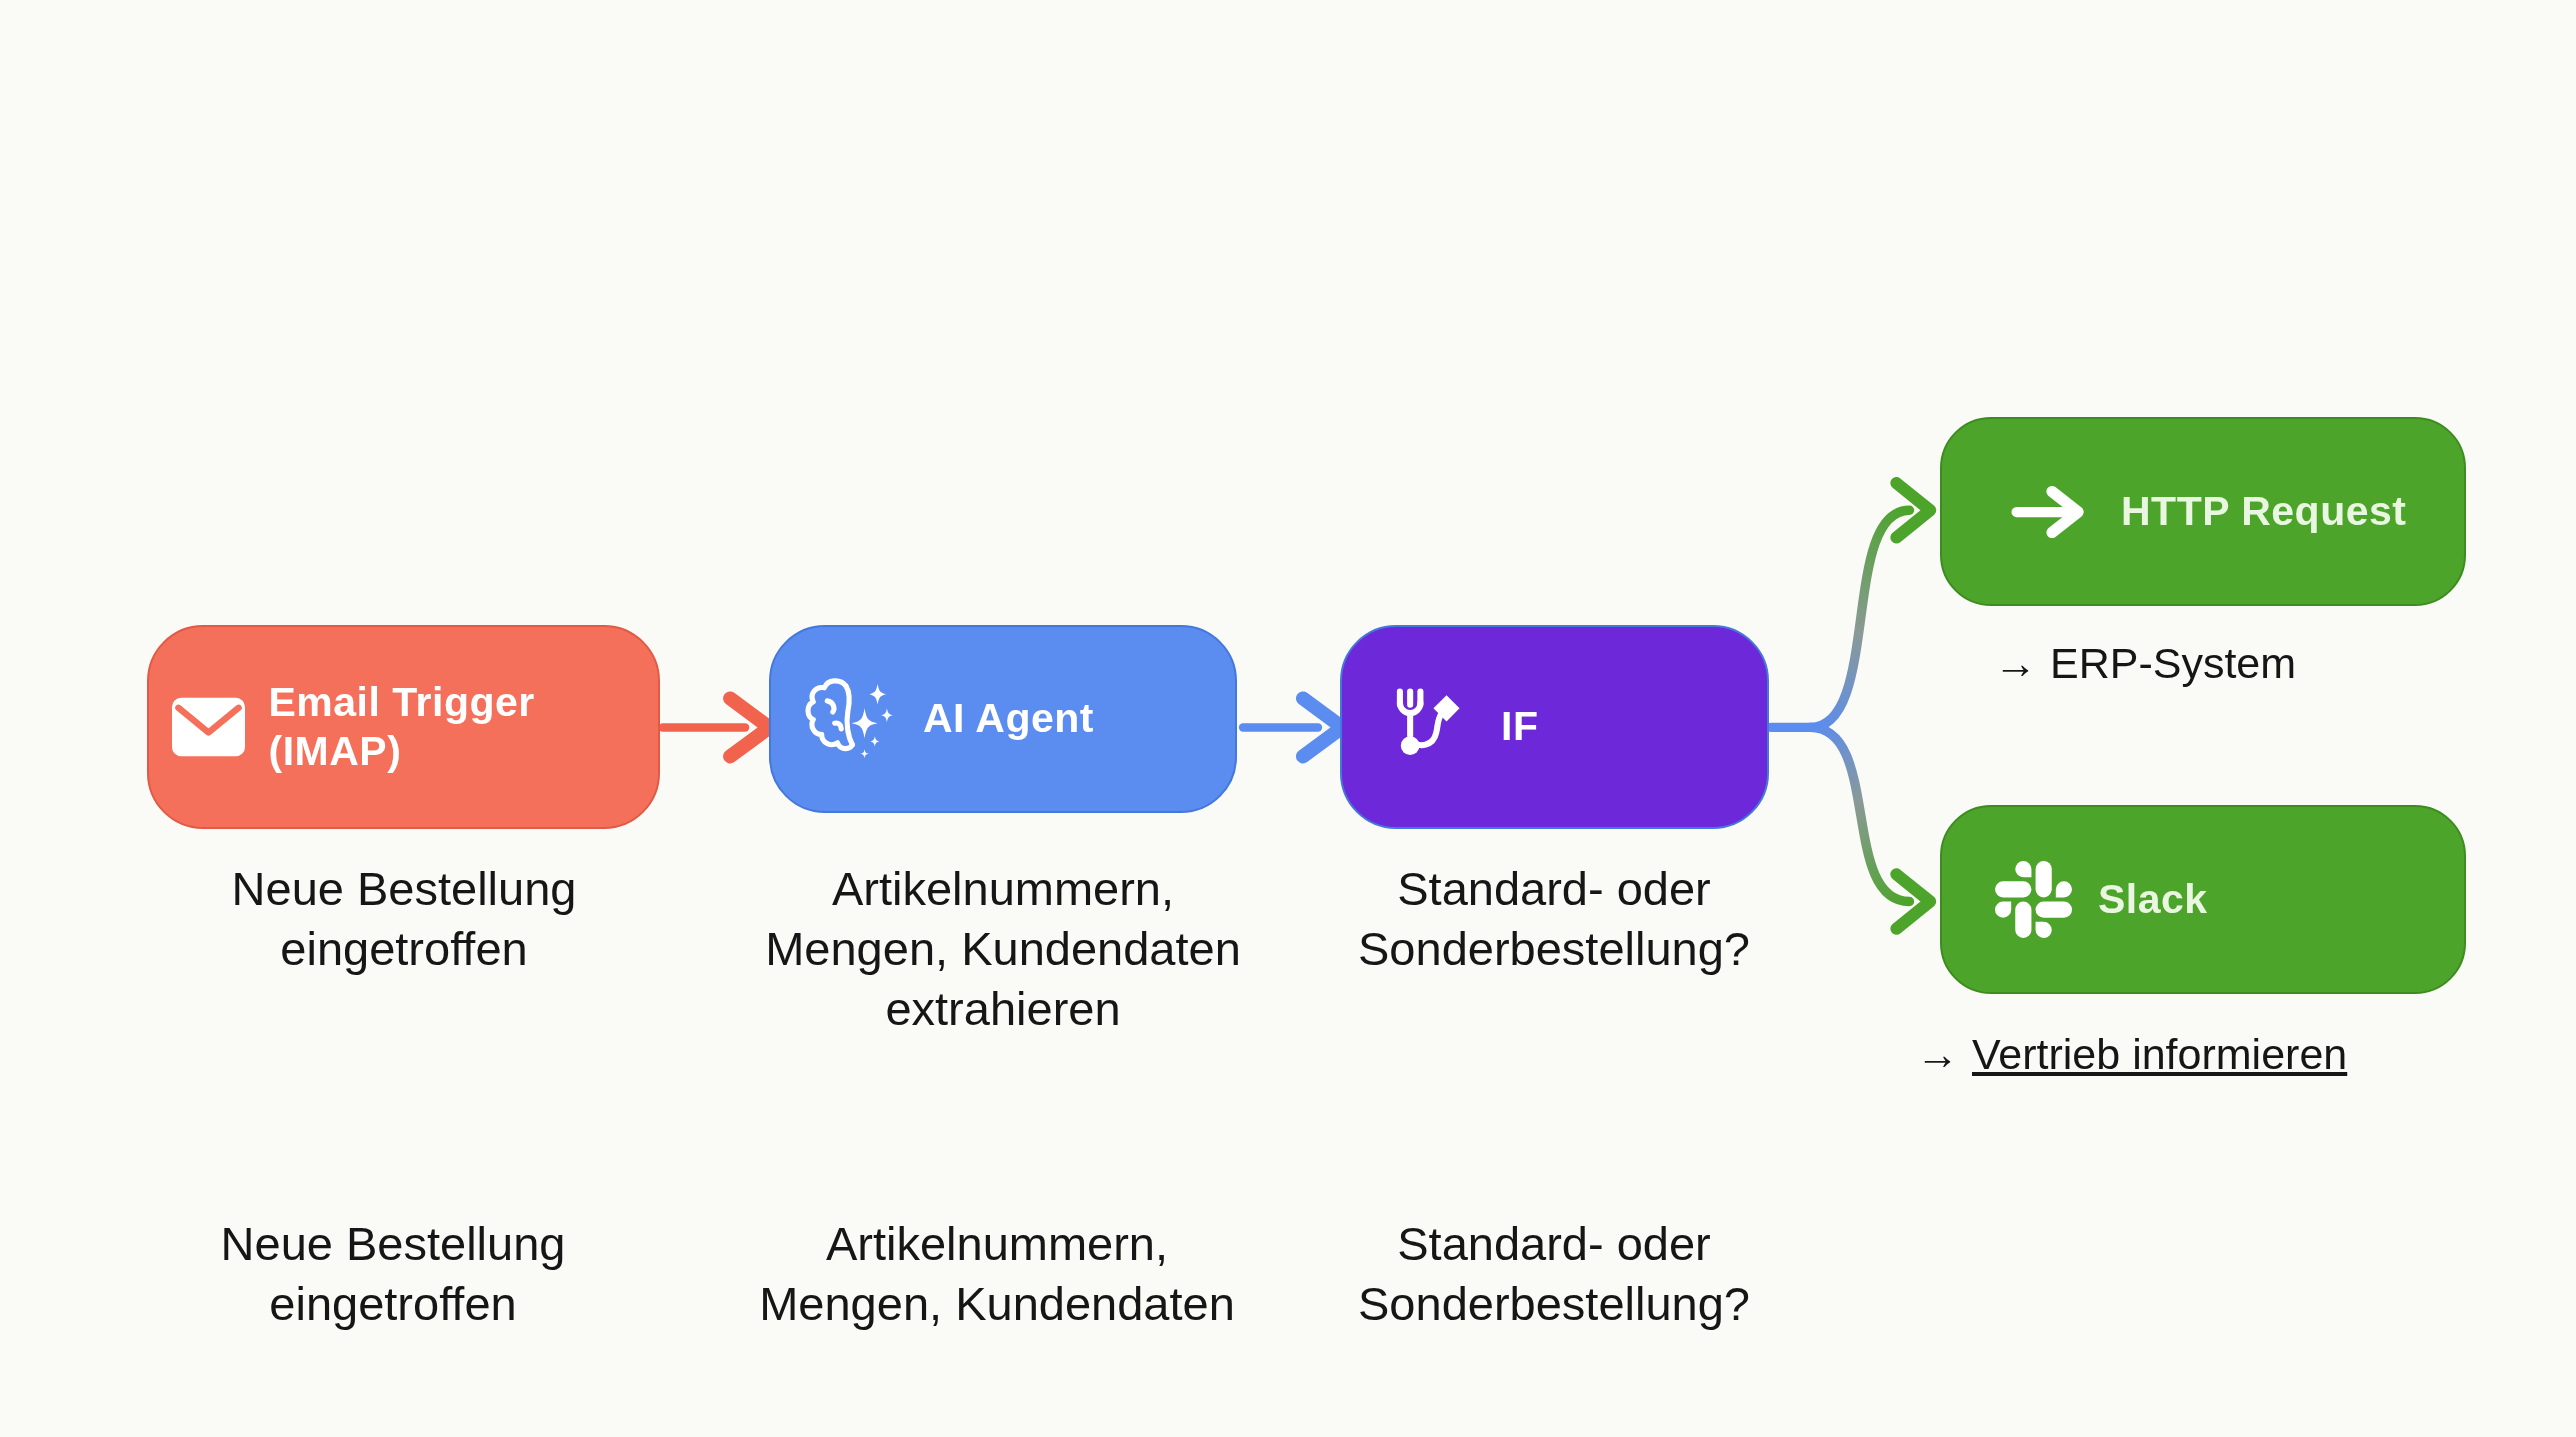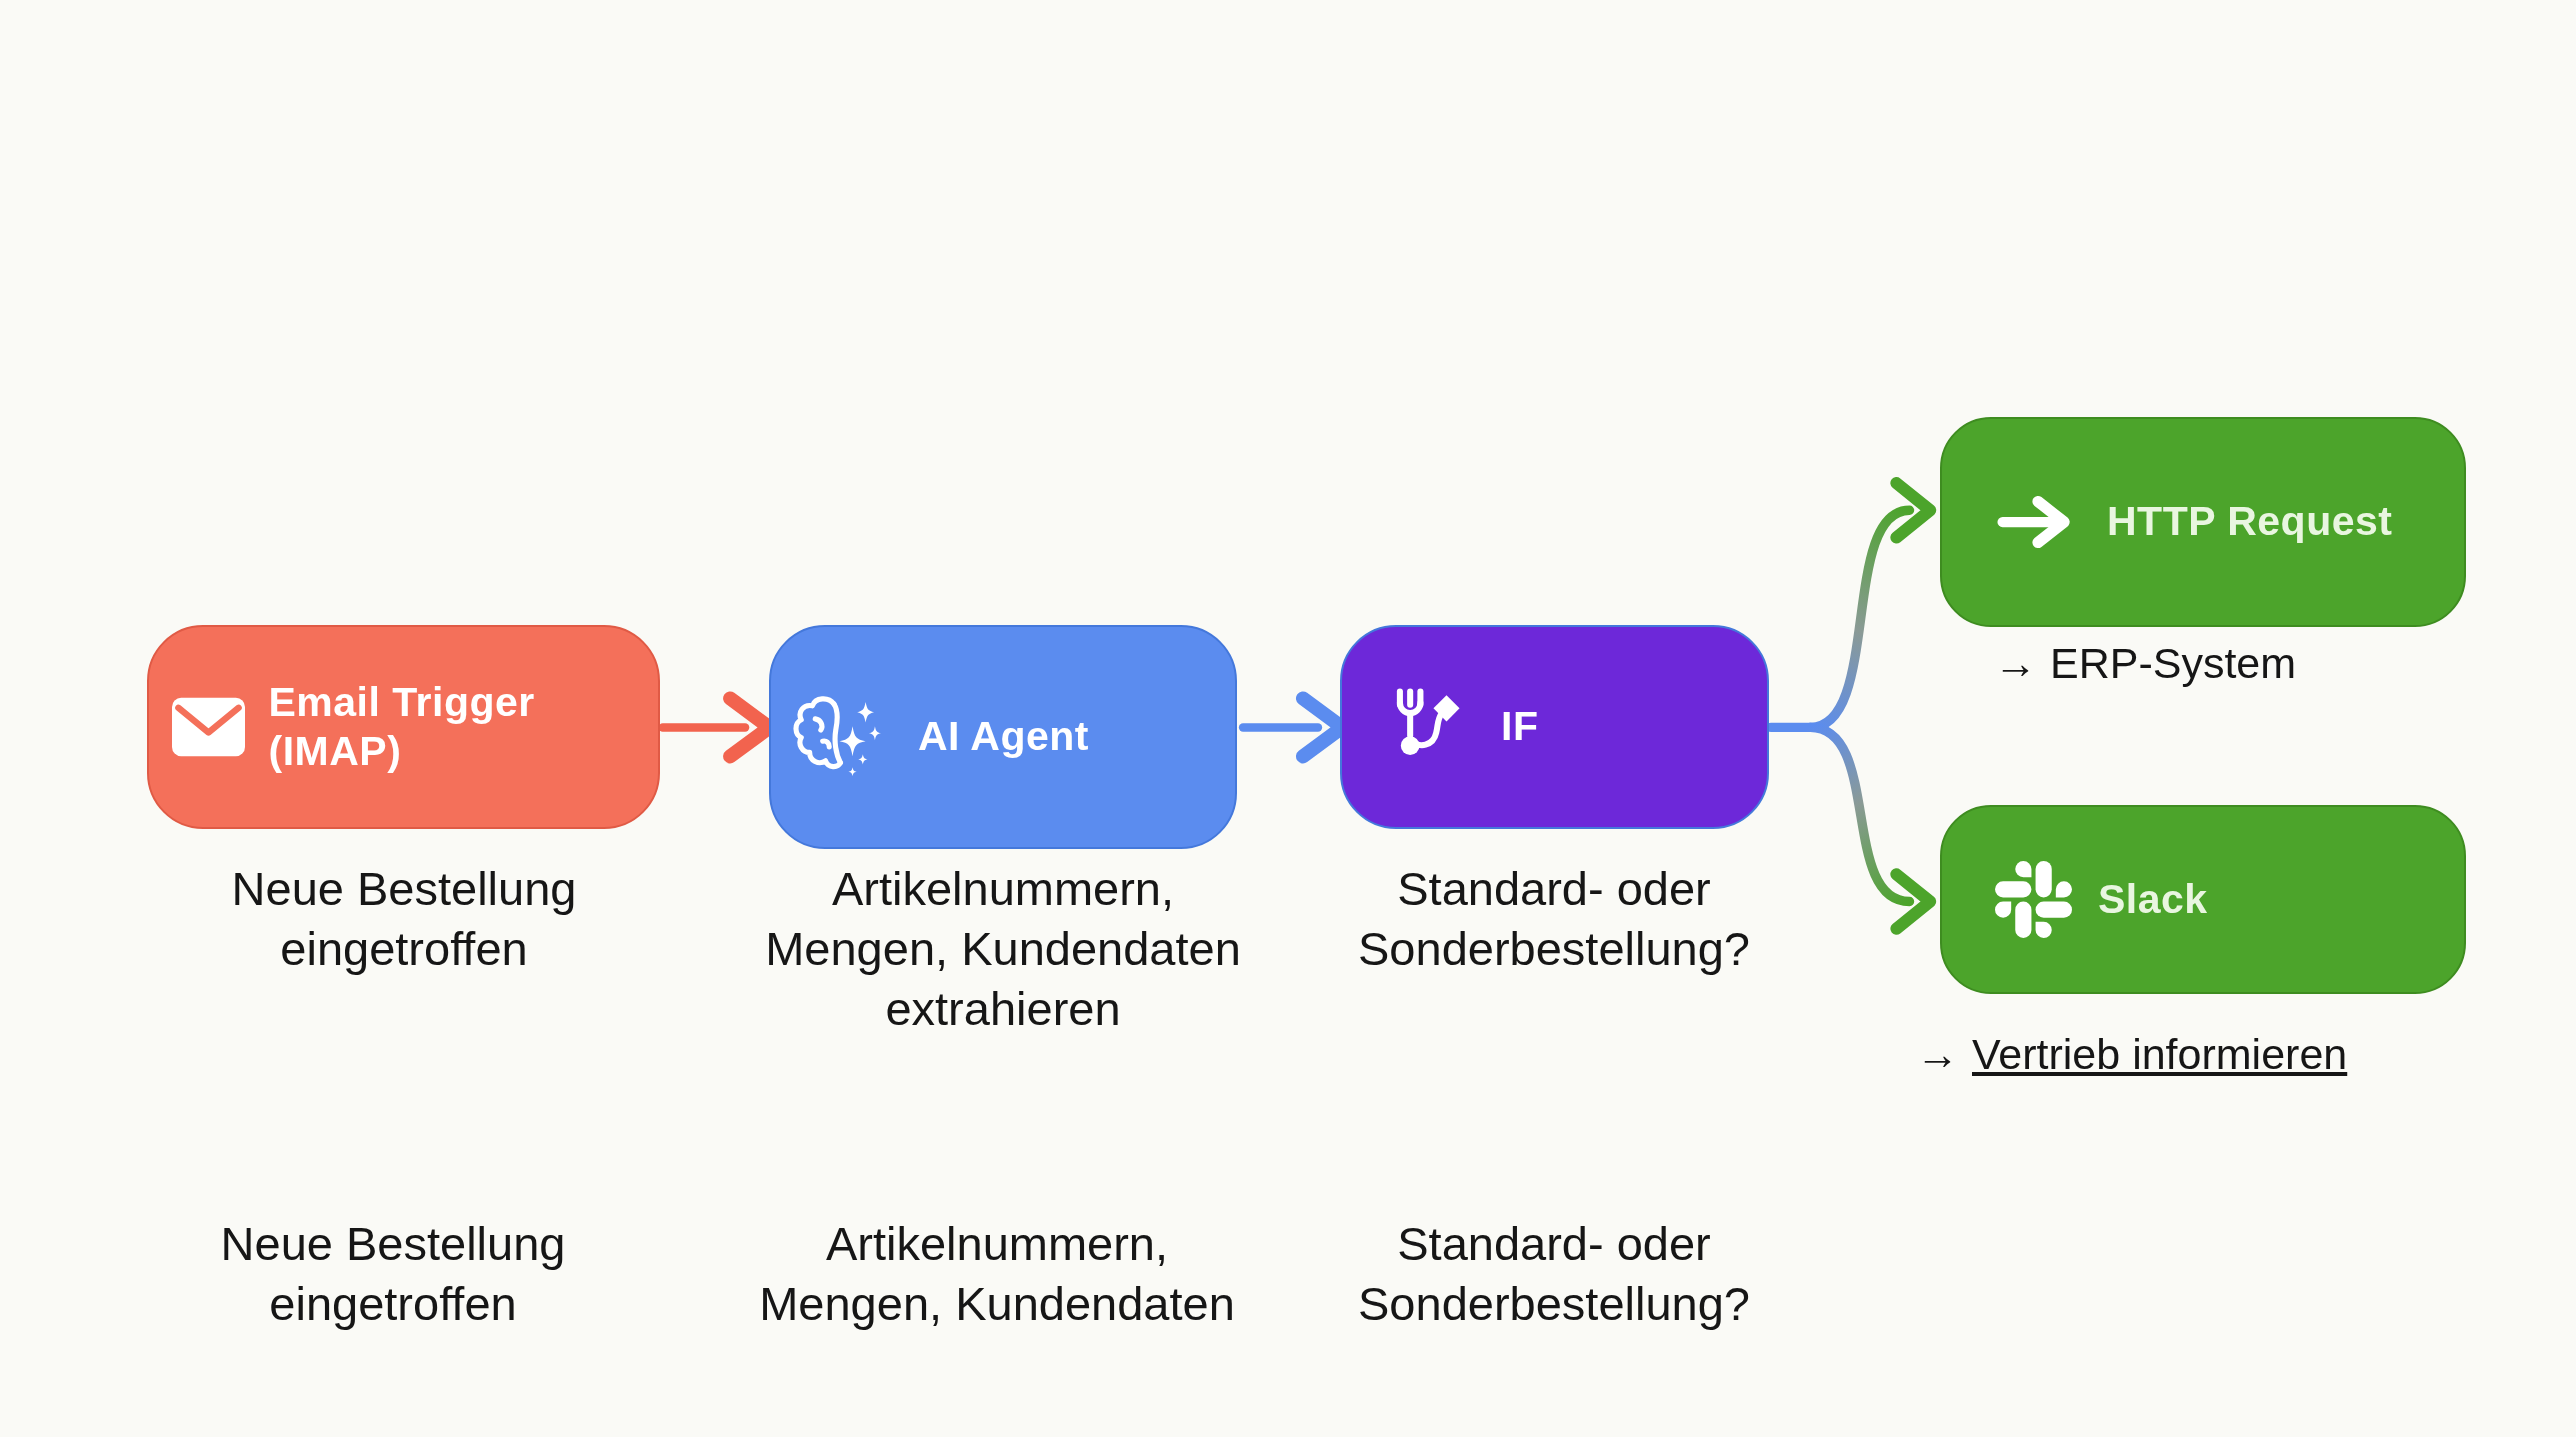--- a/index.html
+++ b/index.html
@@ -20,33 +20,33 @@
     font-size:41px;line-height:1.2;
     letter-spacing:0.5px;
   }
   .node .icon{flex:0 0 auto;display:flex;align-items:center;justify-content:center;}
   .node-email{
     left:147px;top:625px;width:513px;height:204px;
     background:#F4705A;border:2.8px solid #E05A45;border-radius:56px;
     padding-left:22.5px;gap:24px;
   }
   .node-ai{
-    left:769px;top:625px;width:468px;height:224px;
+    left:769px;top:625px;width:468px;height:188px;
     background:#5B8CEF;border:2.8px solid #4478DB;border-radius:56px;
-    padding-left:20px;gap:30px;
+    padding-left:32px;gap:23px;
   }
   .node-if{
     left:1340px;top:625px;width:429px;height:204px;
     background:#6d28d9;border:2.8px solid #4478DB;border-radius:56px;
     padding-left:43px;gap:34px;
   }
   .node-http{
-    left:1940px;top:417px;width:526px;height:210px;
+    left:1940px;top:417px;width:526px;height:189px;
     background:#4CA42B;border:2.8px solid #3E8C20;border-radius:51px;
-    padding-left:55px;gap:28px;color:#E9F6E0;
+    padding-left:69px;gap:28px;color:#E9F6E0;
   }
   .node-slack{
     left:1940px;top:805px;width:526px;height:189px;
     background:#4CA42B;border:2.8px solid #3E8C20;border-radius:51px;
     padding-left:53px;gap:26px;color:#E9F6E0;
   }
   .node-title{white-space:pre-line;}
   .node-email .node-title{max-width:309px;}
   .caption{
     position:absolute;

